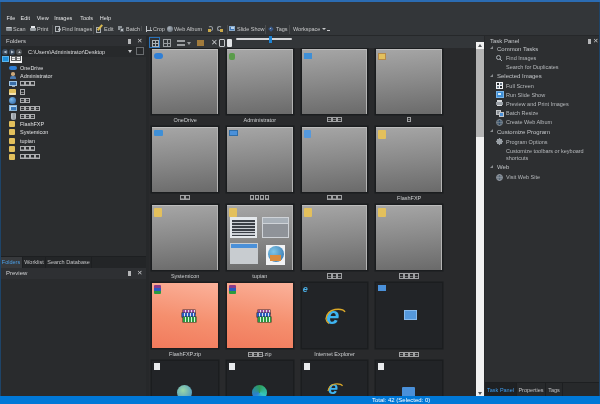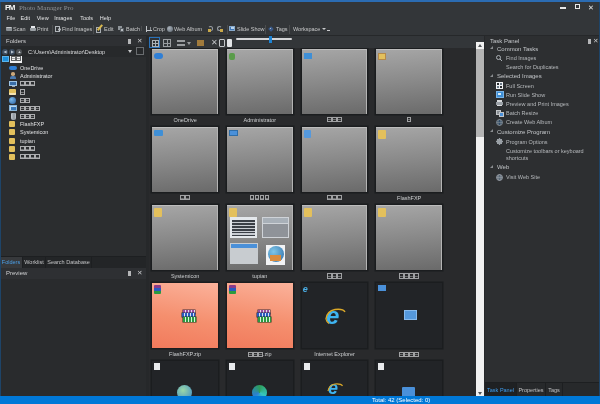--- a/index.html
+++ b/index.html
@@ -56,27 +56,20 @@
 #rtabs { left:0; top:346px; width:116px; height:15px; background:#27292b; border-top:1px solid #1d1f21; }
 .rtab { top:0; height:15px; font-size:5.5px; line-height:14px; color:#c2c3c5; border-right:1px solid #1d1f21; text-align:center; }
 .rtab.act { background:#1f2123; color:#3f9ef0; }
 #status { left:0; top:396px; width:600px; height:8px; background:#0078d7; }
 #stext { left:372px; top:1px; font-size:6px; color:#fff; line-height:7px; }
 </style>
 </head>
 <body>
 <div id="win">
   <div class="abs" id="topline"></div>
-  <div class="abs" id="titlebar">
-    <div class="abs" id="pmicon">PM</div>
-    <div class="abs" id="apptitle">Photo Manager Pro</div>
-    <div class="abs" style="left:560px;top:5px;width:6px;height:1.5px;background:#e8e8e8;"></div>
-    <div class="abs" style="left:575px;top:2px;width:5px;height:5px;border:1px solid #e8e8e8;"></div>
-    <div class="abs winctl" style="left:588px;">✕</div>
-  </div>
   <div class="abs" id="menubar">
     <div class="abs menu" style="left:6.5px;">File</div>
     <div class="abs menu" style="left:20.6px;">Edit</div>
     <div class="abs menu" style="left:36.8px;">View</div>
     <div class="abs menu" style="left:54.2px;">Images</div>
     <div class="abs menu" style="left:80.2px;">Tools</div>
     <div class="abs menu" style="left:99.7px;">Help</div>
   </div>
   <div class="abs" id="toolbar">
     <div class="abs tic" style="left:6px;top:4px;width:6px;height:4px;background:linear-gradient(#c2c6ca 0 1.5px,#8a9095 1.5px);border-radius:1px 1px 0 1px;"></div>

